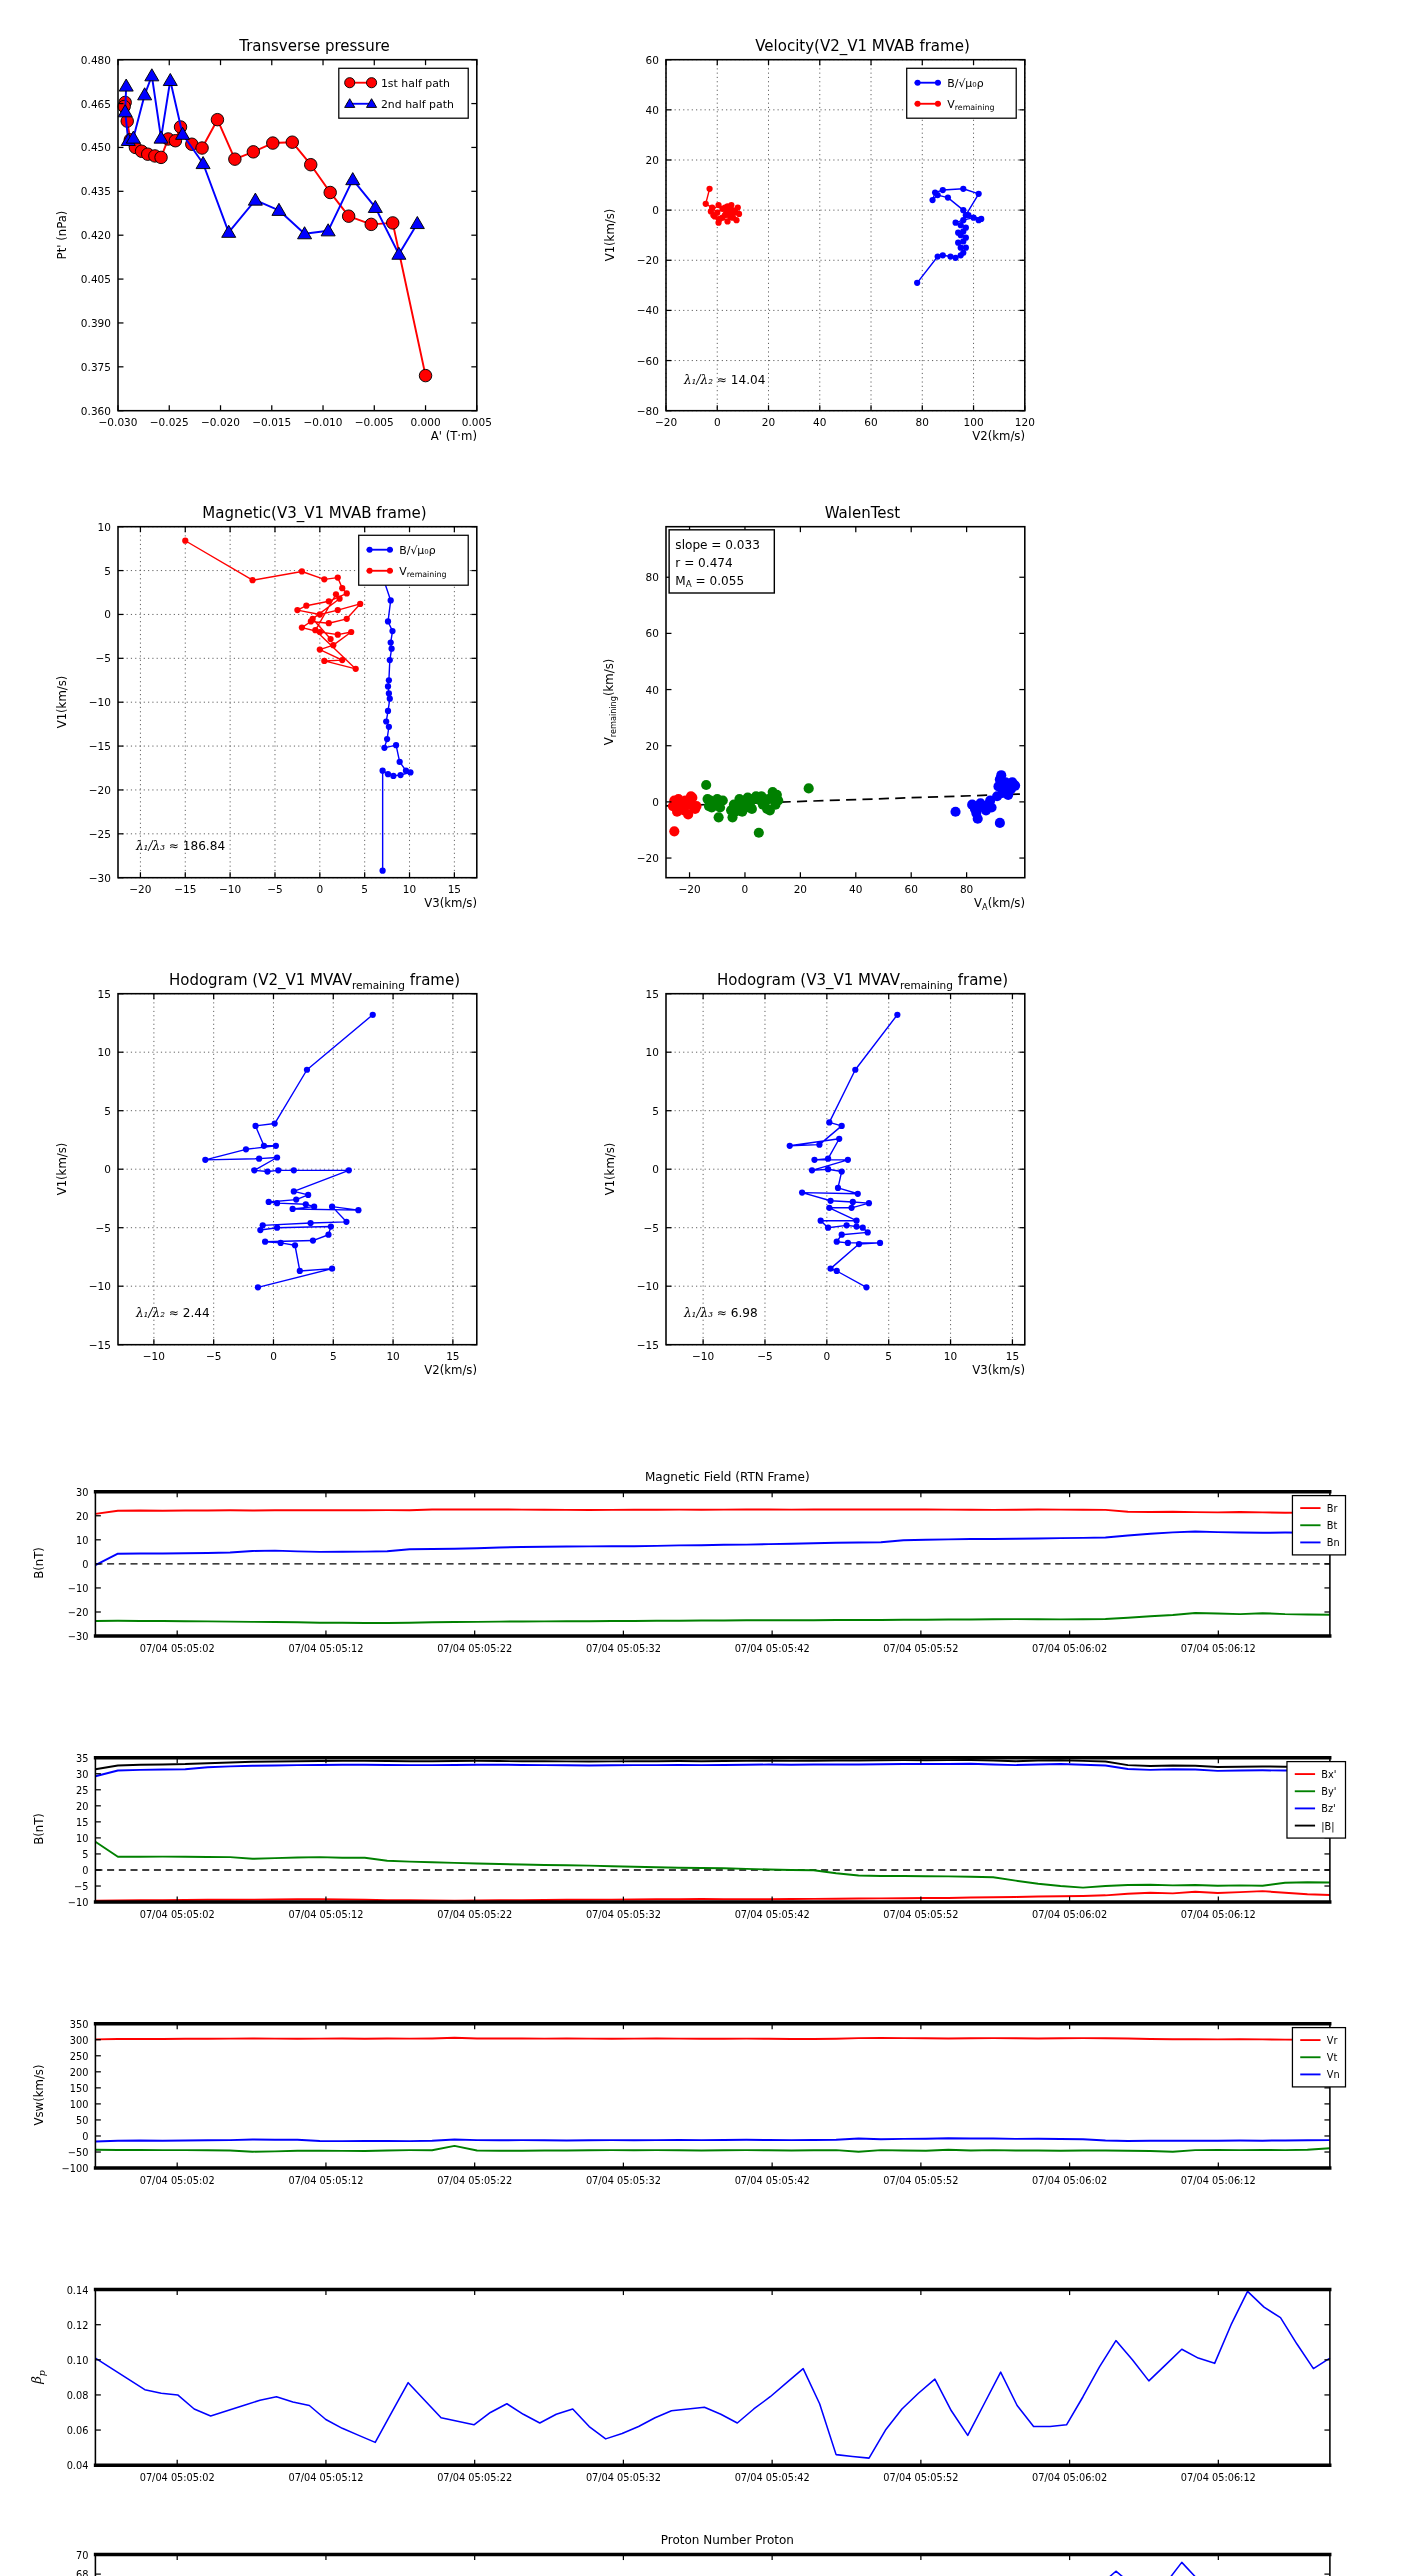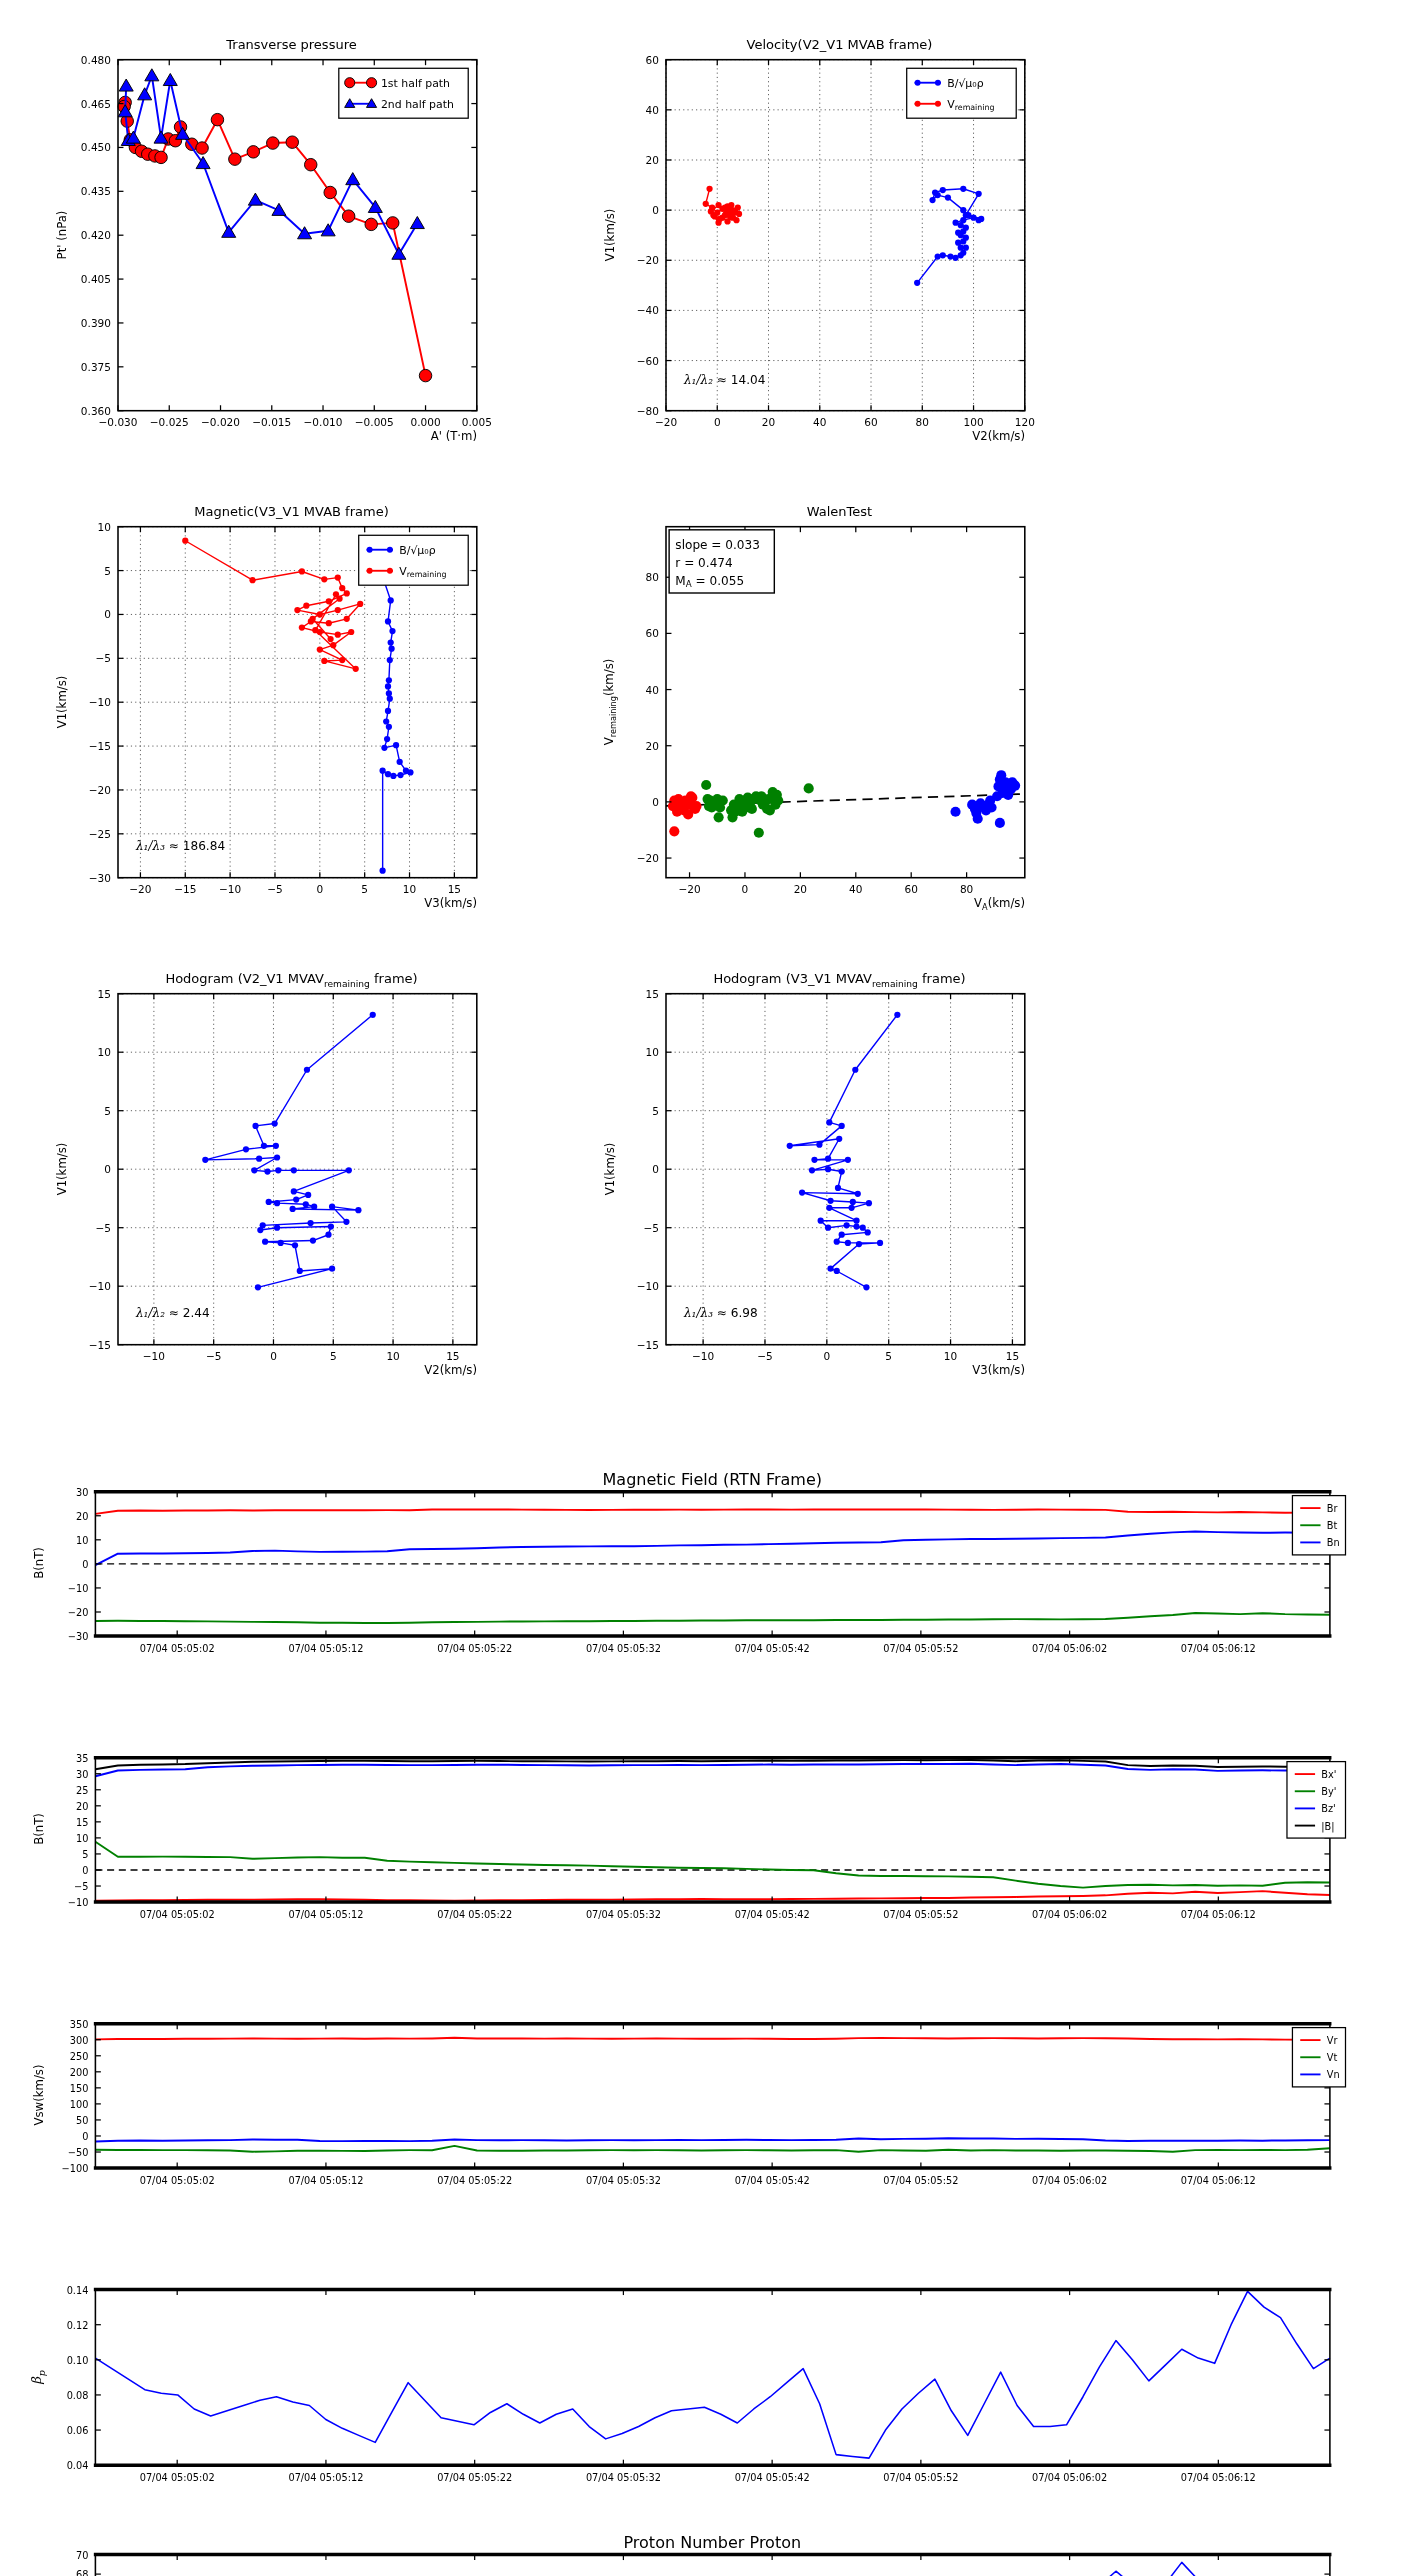--- a/index.html
+++ b/index.html
@@ -7,22 +7,22 @@
   .page{position:relative;width:1405px;height:2576px;background:#fff;overflow:hidden}
   .grid{position:relative;display:flex;flex-wrap:wrap;padding-top:9.4px;width:1405px}
   .fig{position:relative}
   .fig svg{position:absolute;left:0;top:0;display:block}
   .fig.small{width:468px;height:442px}
   .fig.wide,.fig.tall{margin-left:7.8px}
   .fig.wide{width:1389px;height:204px;margin-bottom:62px}
   .fig.tall{width:1389px;height:235px;margin-bottom:30px}
   #w1{margin-top:55px}
   .t{position:absolute;text-align:center;white-space:nowrap;z-index:3}
-  .small .t{left:72px;width:359px;top:15.6px;font-size:13px}
-  .wide .t,.tall .t{left:87px;width:1235px;top:4.7px;font-size:16px}
+  .small .t{left:95px;width:359px;top:15.6px;font-size:15px}
+  .wide .t,.tall .t{left:102px;width:1235px;top:4.7px;font-size:12px}
   .ylab{position:absolute;transform:translate(-50%,-50%) rotate(-90deg);white-space:nowrap;font-size:11.7px;z-index:3}
   .small .ylab{left:22px;top:213px}
   .wide .ylab{left:31px;top:98px}
   .tall .ylab{left:30px;top:114px}
   .xlab{position:absolute;text-align:right;font-size:11.7px;z-index:3}
   .small .xlab{left:78px;width:359px;top:407px}
   .math{font-style:italic;font-family:"DejaVu Serif","Liberation Serif",serif;font-size:13.3px}
   sub,sup{font-size:70%}
 </style>
 </head>

